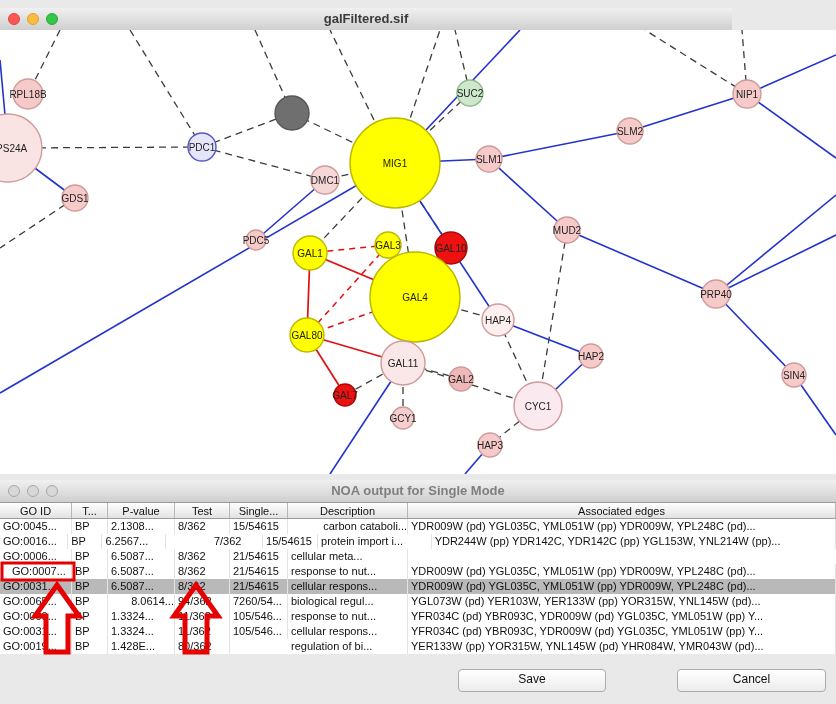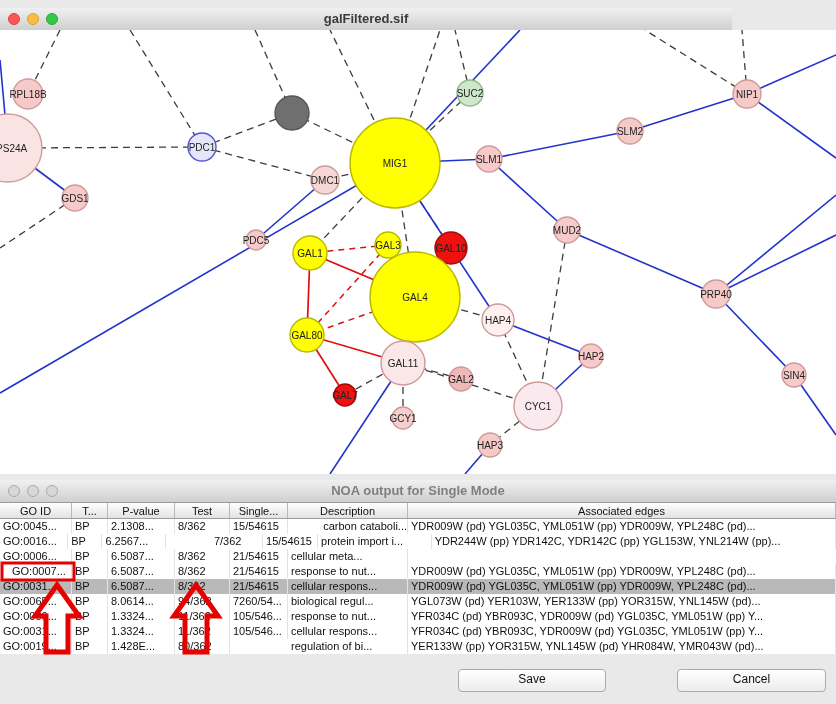--- a/index.html
+++ b/index.html
@@ -252,21 +252,21 @@
         <div class="tcell" style="width: 36px;">BP</div>
         <div class="tcell" style="width: 67px;">6.5087...</div>
         <div class="tcell" style="width: 55px;">8/362</div>
         <div class="tcell" style="width: 58px;">21/54615</div>
         <div class="tcell" style="width: 120px;">cellular respons...</div>
         <div class="tcell" style="width: 428px;">YDR009W (pd) YGL035C, YML051W (pp) YDR009W, YPL248C (pd)...</div>
       </div>
       <div class="trow">
         <div class="tcell" style="width: 72px;">GO:0065...</div>
         <div class="tcell" style="width: 36px;">BP</div>
-        <div class="tcell" style="width: 67px;">8.0614...</div>
+        <div class="tcell" style="width: 67px; text-align: right;">8.0614...</div>
         <div class="tcell" style="width: 55px;">94/362</div>
         <div class="tcell" style="width: 58px;">7260/54...</div>
         <div class="tcell" style="width: 120px;">biological regul...</div>
         <div class="tcell" style="width: 428px;">YGL073W (pd) YER103W, YER133W (pp) YOR315W, YNL145W (pd)...</div>
       </div>
       <div class="trow">
         <div class="tcell" style="width: 72px;">GO:0009...</div>
         <div class="tcell" style="width: 36px;">BP</div>
         <div class="tcell" style="width: 67px;">1.3324...</div>
         <div class="tcell" style="width: 55px;">11/362</div>

